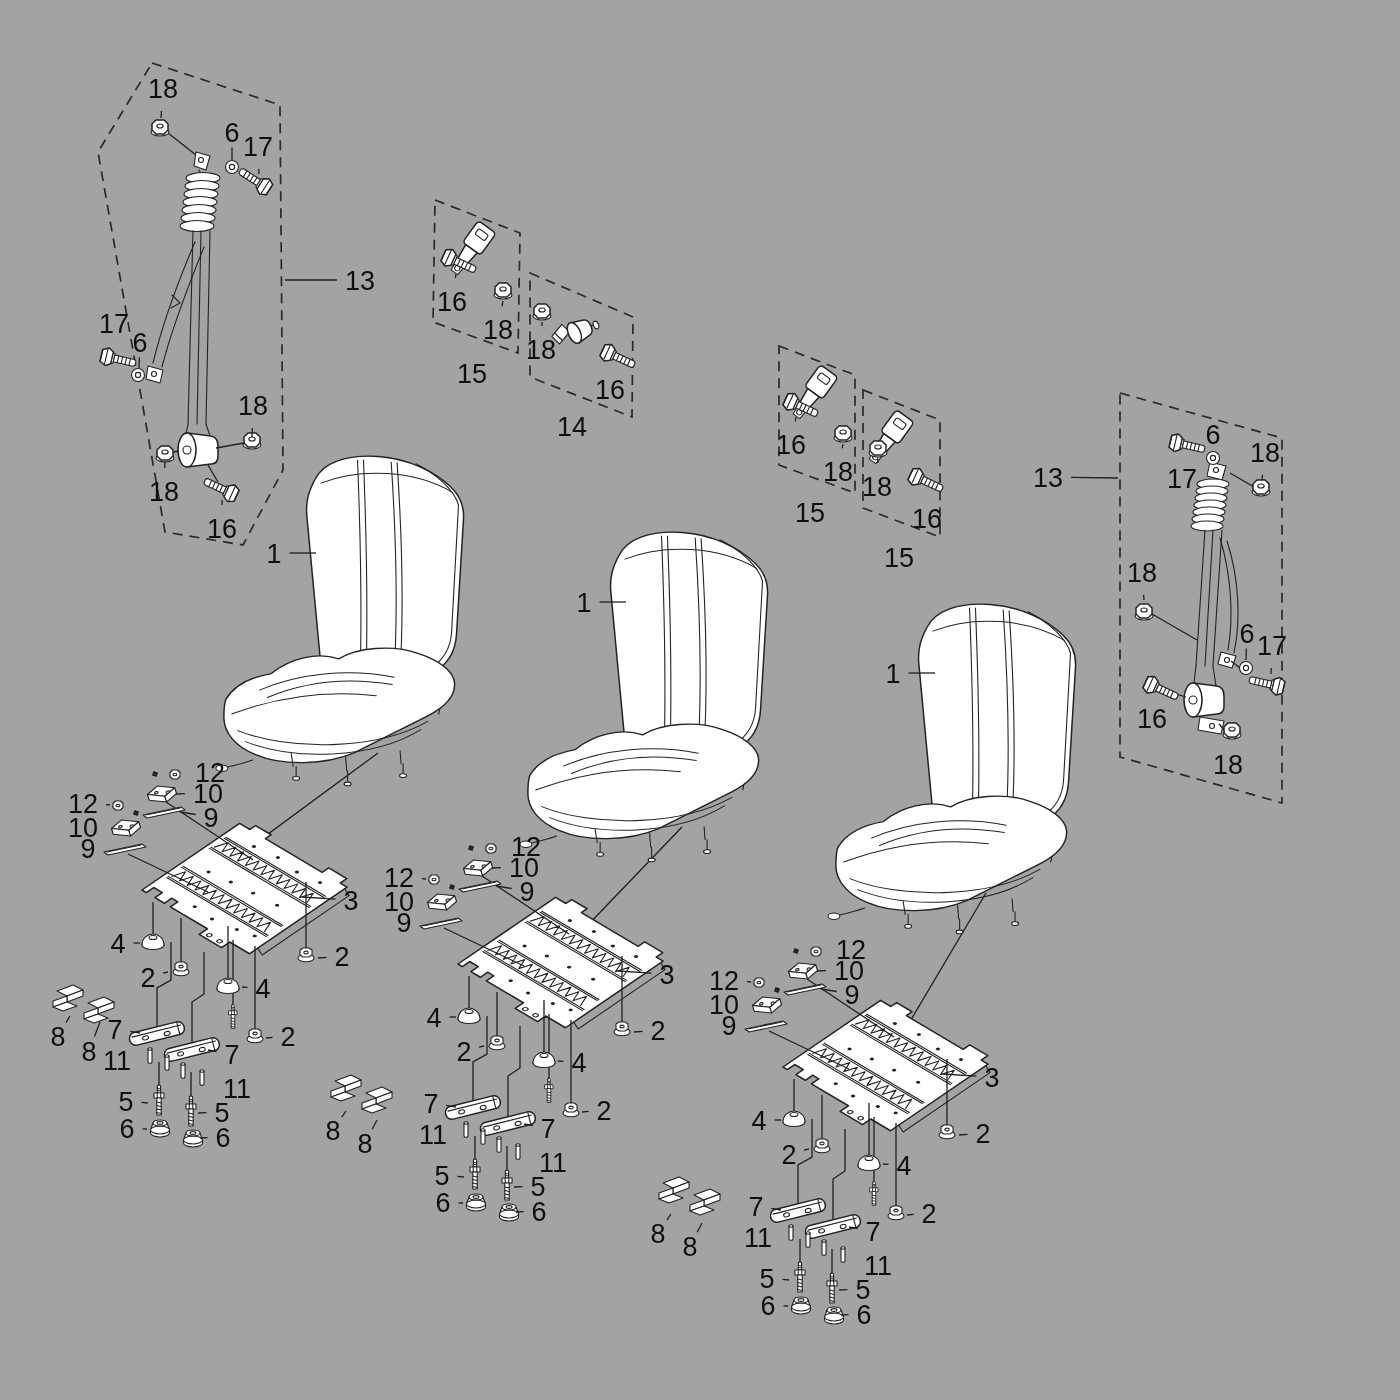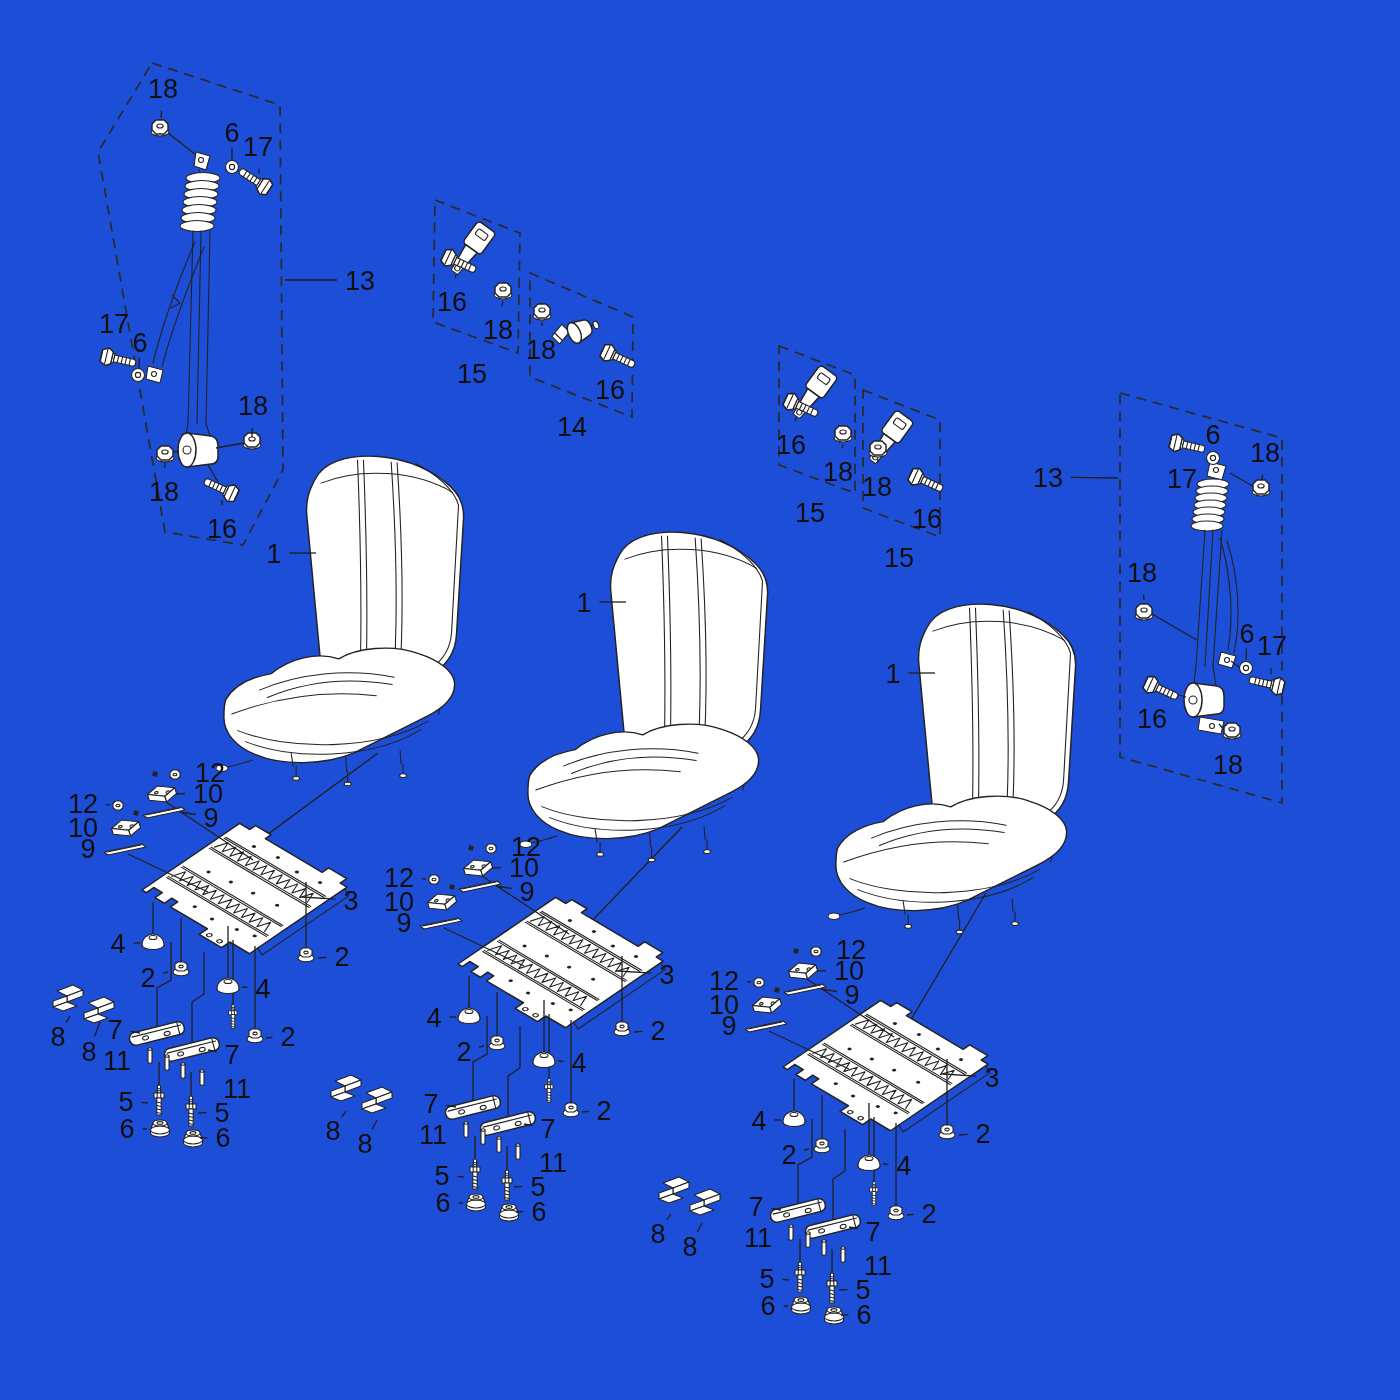--- a/index.html
+++ b/index.html
@@ -1,16 +1,16 @@
 <!DOCTYPE html>
 <html><head>
 <meta charset="utf-8">
 <style>
   html,body { margin:0; padding:0; background:#ffffff; }
-  .stage { position:relative; width:1400px; height:1400px; background:#1d4ed8; overflow:hidden;
+  .stage { position:relative; width:1400px; height:1400px; background:#a3a3a3; overflow:hidden;
            font-family:"Liberation Sans", sans-serif; }
   svg { display:block; }
   .ln  { stroke:#232323; stroke-width:1.5; fill:none; stroke-linejoin:round; stroke-linecap:round; }
   .ln2 { stroke:#232323; stroke-width:1.1; fill:none; stroke-linejoin:round; stroke-linecap:round; }
   .fw  { fill:#ffffff; }
   .fd  { fill:#232323; stroke:none; }
   .dash { stroke:#2a2a2a; stroke-width:1.7; fill:none; stroke-dasharray:10 7; stroke-linejoin:miter; }
   .leader { stroke:#202020; stroke-width:1.3; fill:none; }
   .callout-text { font-family:"Liberation Sans", sans-serif; font-weight:400; fill:#0f0f0f; text-anchor:middle; }
 </style>

